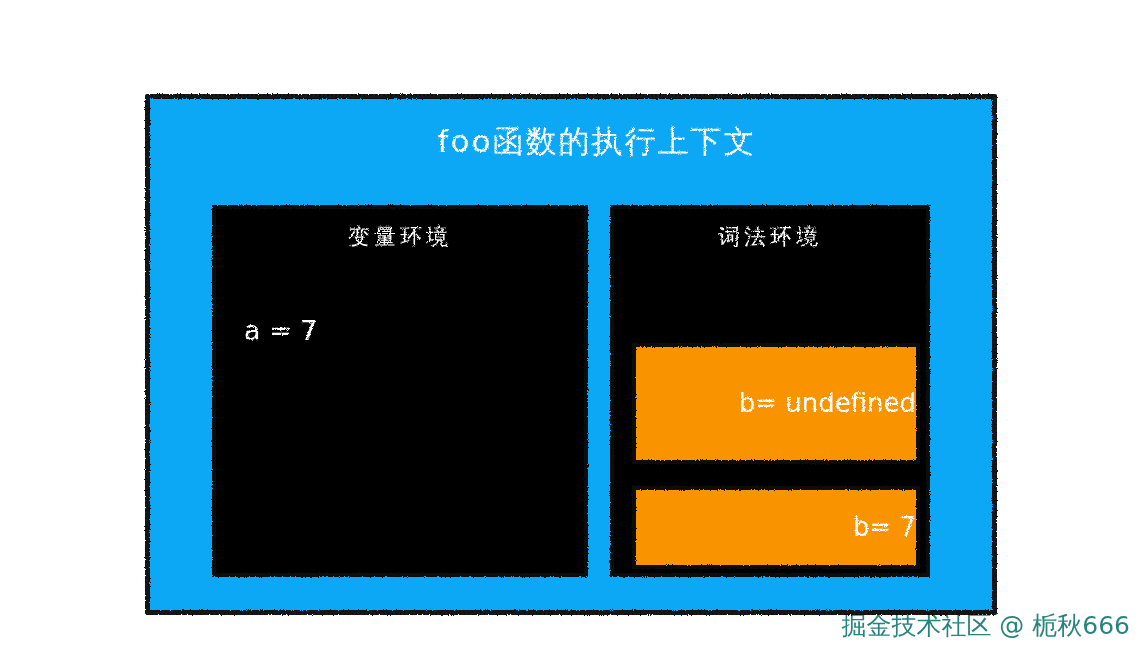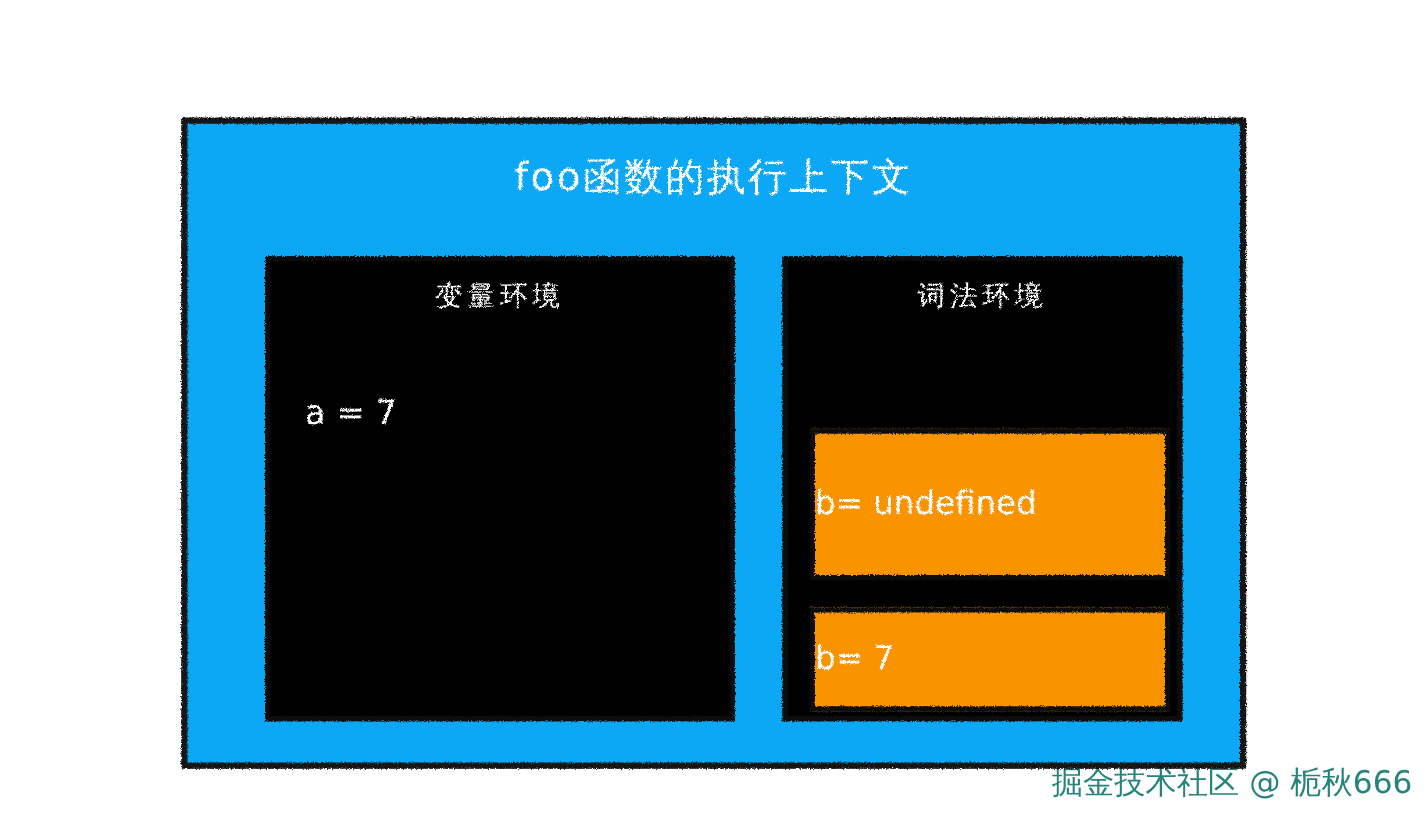--- a/index.html
+++ b/index.html
@@ -53,41 +53,41 @@
     left: 0;
     top: 22px;
     width: 100%;
     text-align: center;
     color: #ffffff;
     font-size: 31px;
     letter-spacing: 2px;
     font-family: "DejaVu Sans", sans-serif;
     font-weight: 400;
     white-space: nowrap;
+    padding-left: 26px;
   }
 
   
   .env-panel {
     position: absolute;
     background: #000000;
     border: 4px solid #111111;
     box-sizing: border-box;
   }
   #variable-env {
     left: 62px;
     top: 106px;
     width: 376px;
     height: 372px;
   }
   #lexical-env {
     left: 460px;
     top: 106px;
     width: 320px;
     height: 372px;
-    margin-left: 16px;
   }
   .env-title {
     position: absolute;
     left: 0;
     top: 13px;
     width: 100%;
     text-align: center;
     color: #ffffff;
     font-size: 22px;
     letter-spacing: 4px;
@@ -107,21 +107,21 @@
   #var-c { left: 34px; top: 190px; }
 
   
   .binding-box {
     position: absolute;
     background: #f99306;
     border: 4px solid #111111;
     box-sizing: border-box;
     display: flex;
     flex-direction: column;
-    align-items: flex-start;
+    align-items: flex-end;
     justify-content: center;
   }
   #binding-box-undefined {
     left: 18px;
     top: 134px;
     width: 288px;
     height: 121px;
   }
   #binding-box-b2 {
     left: 18px;

